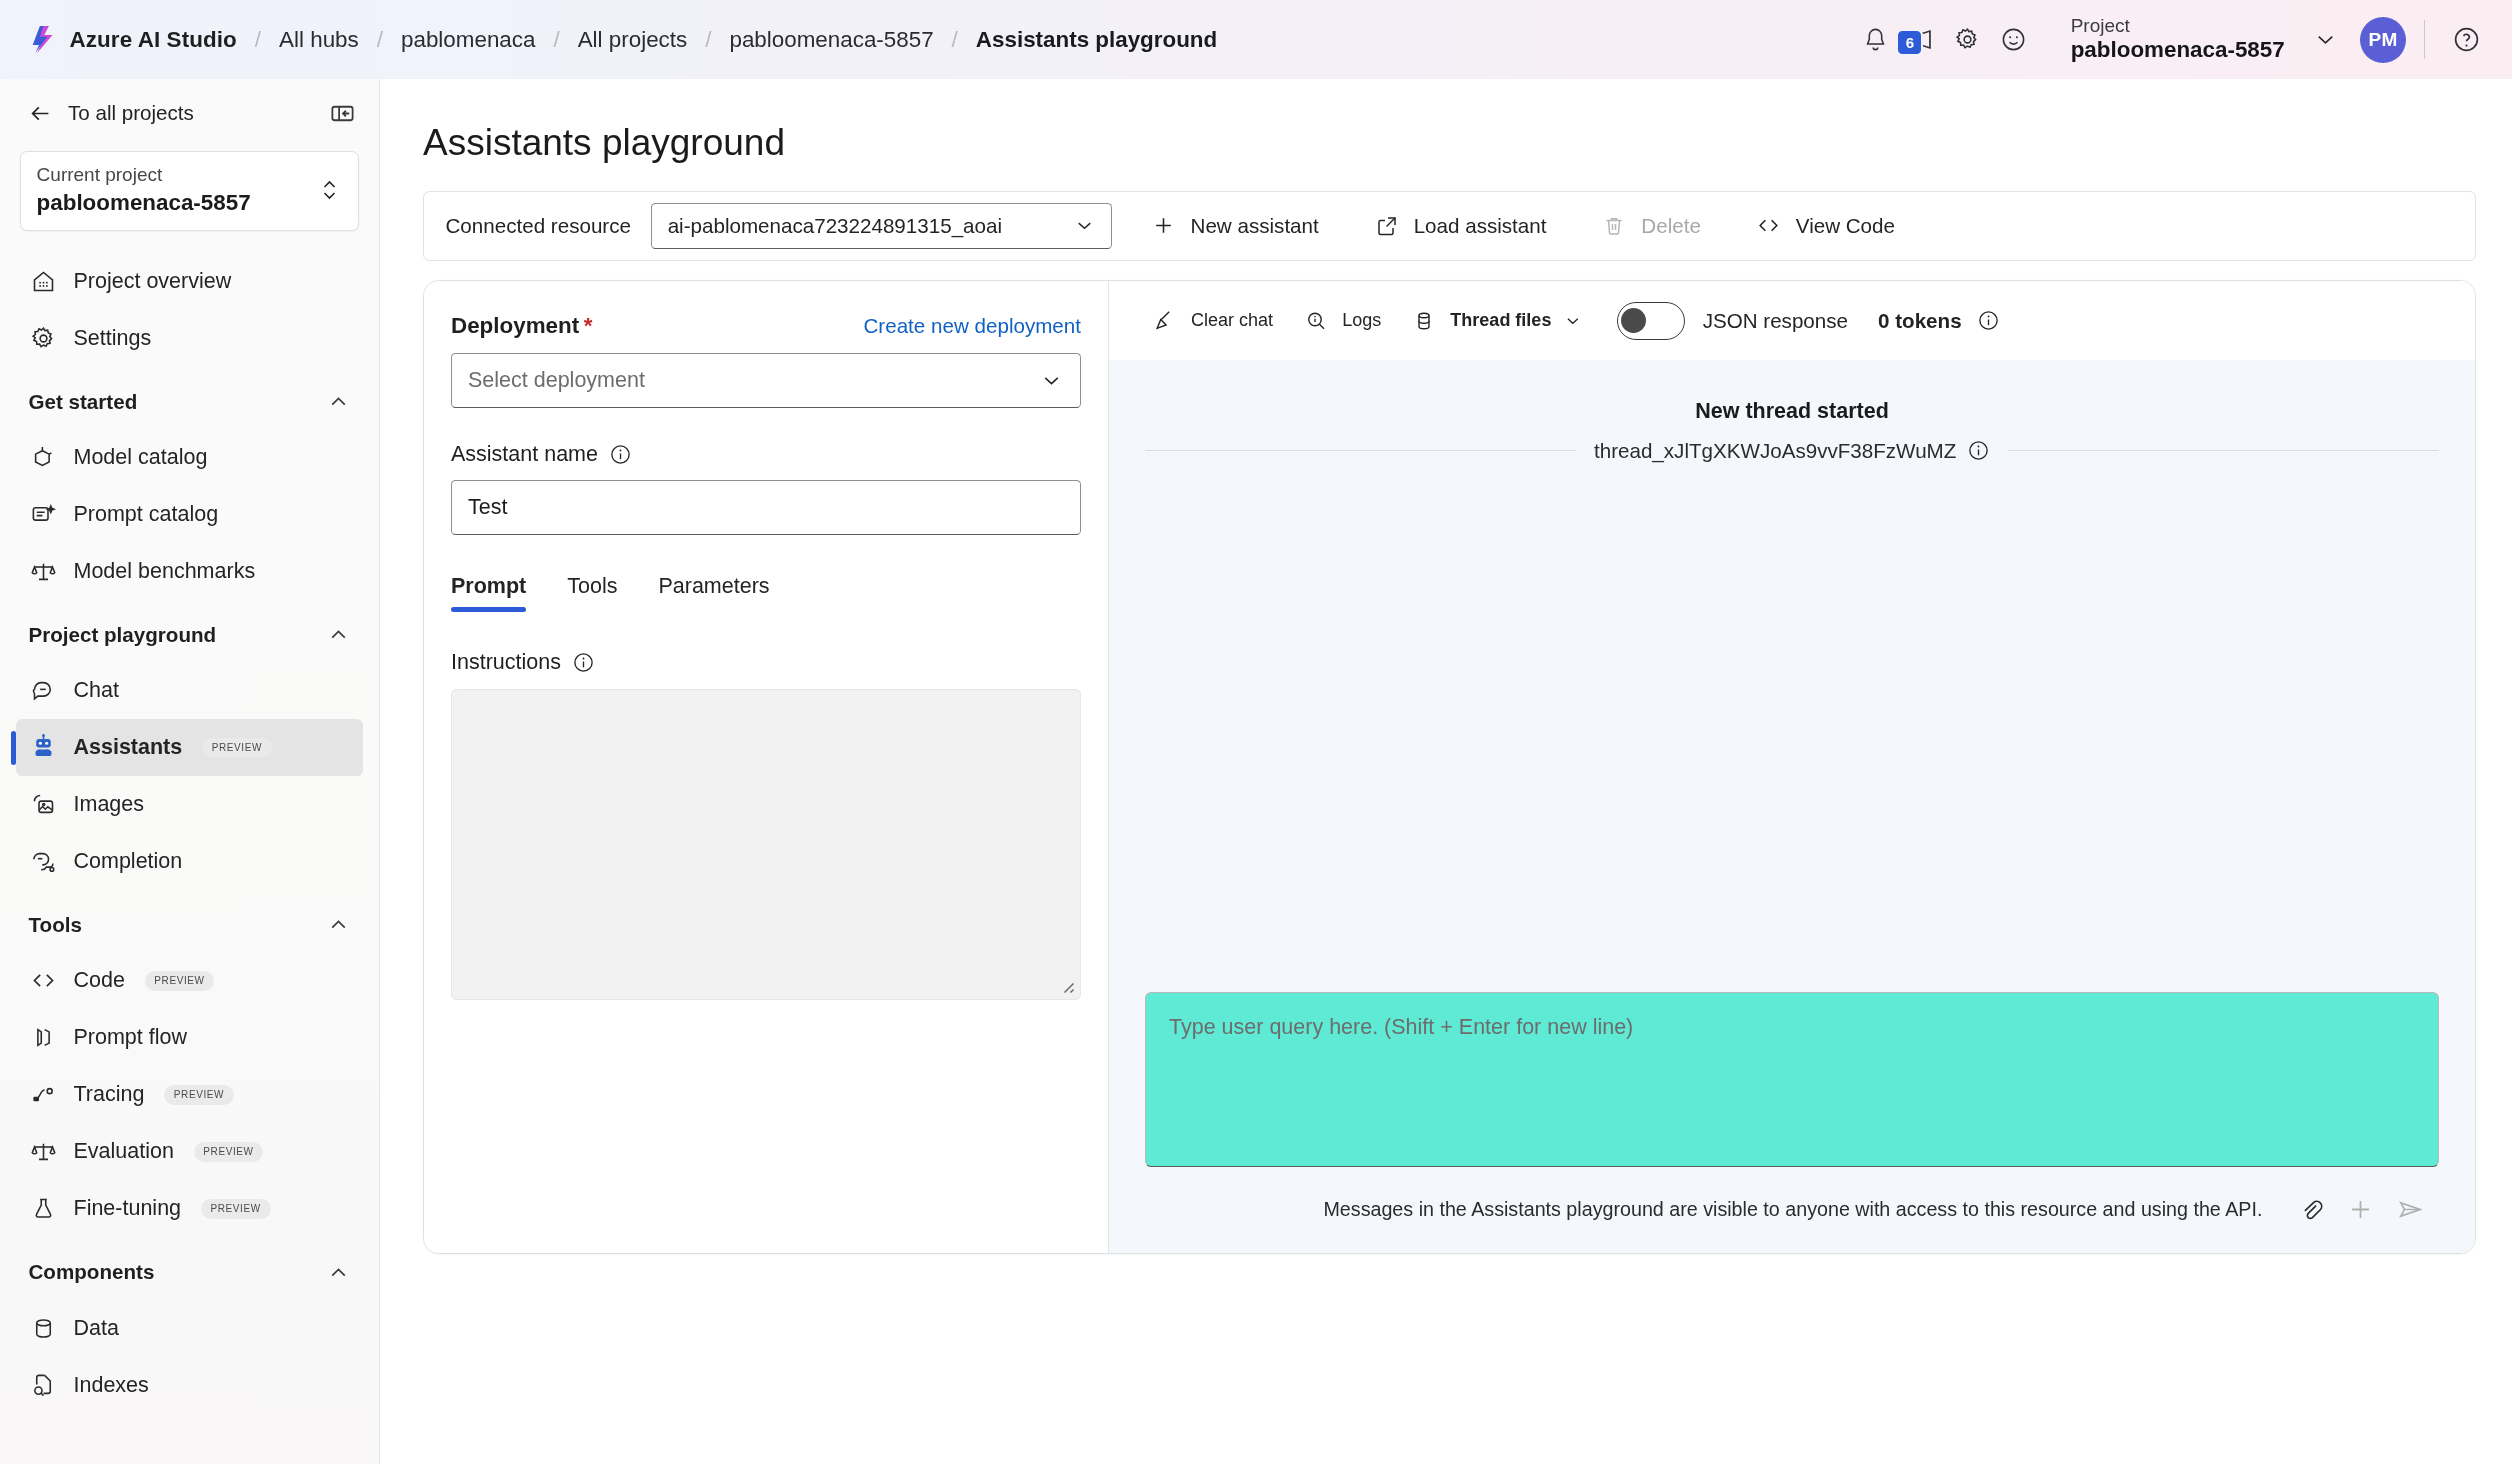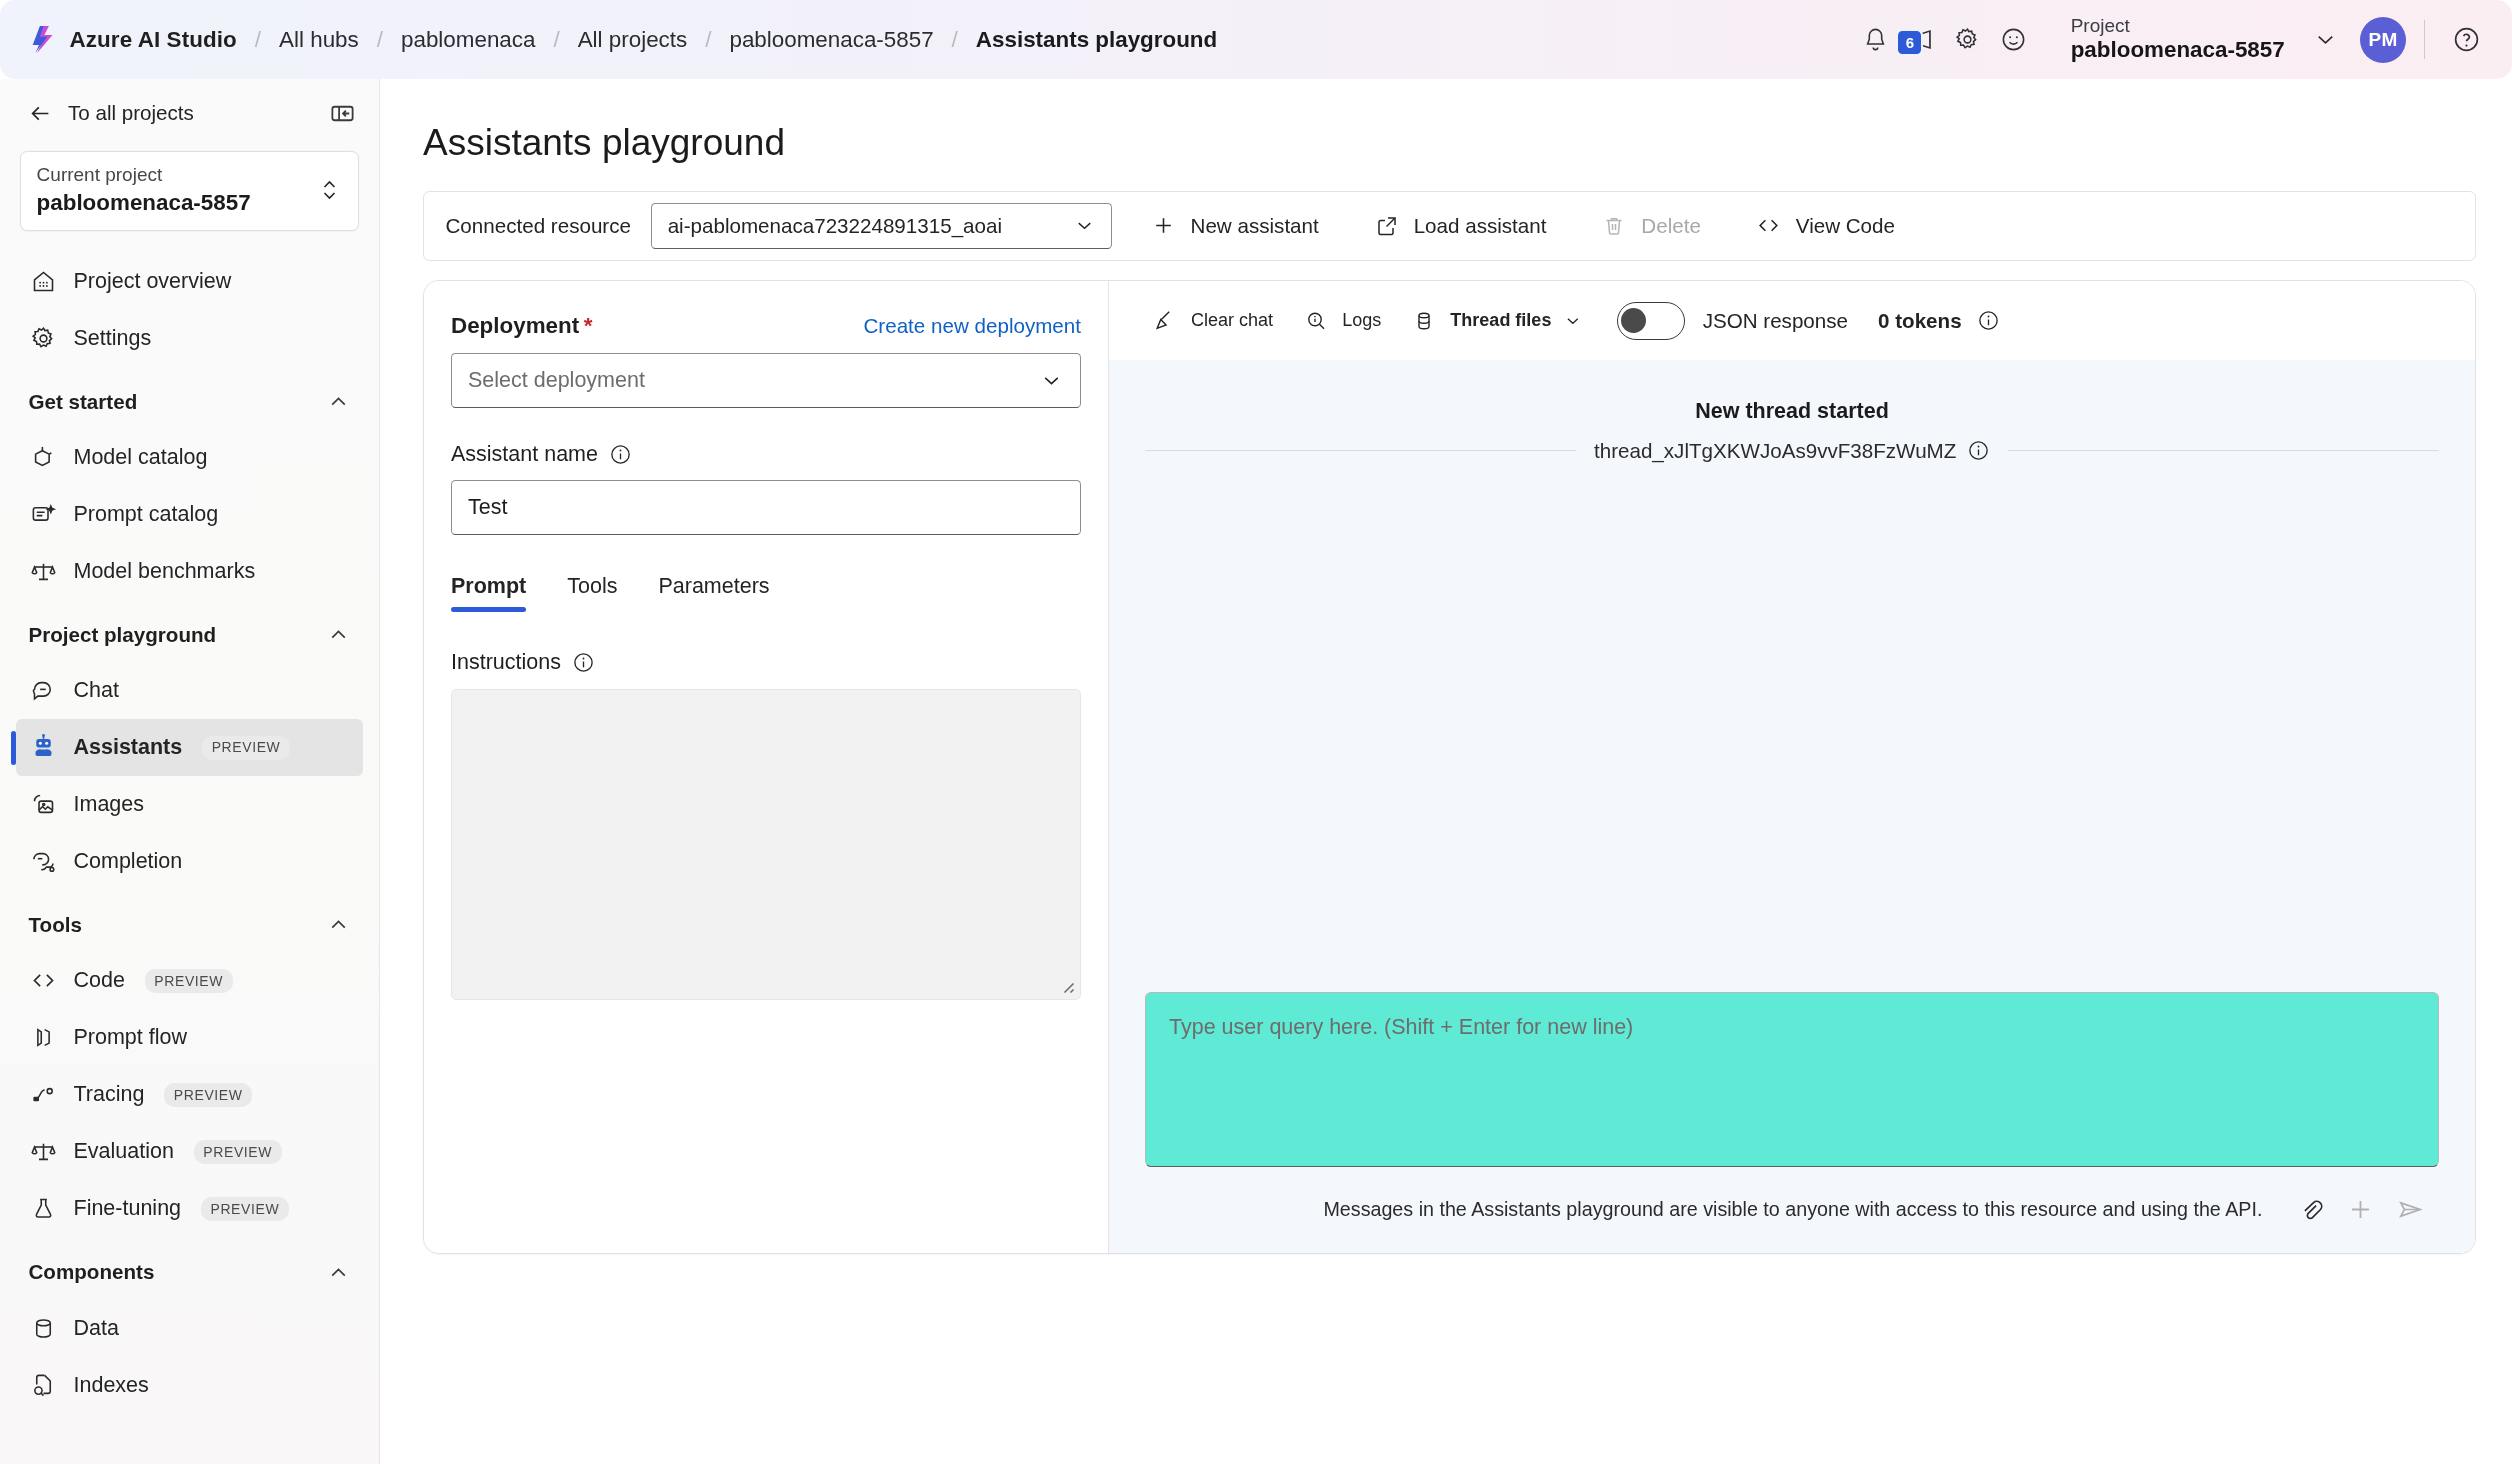--- a/index.html
+++ b/index.html
@@ -10,21 +10,20 @@
     overflow: hidden;
   }
 
   
   .topbar {
     height: 79px; width: 100%;
     background: linear-gradient(90deg, #f0f3fb 0%, #f2f1fa 35%, #f7eff5 70%, #fbeef3 100%);
     display: flex; align-items: center;
     padding: 0 23px 0 30px;
     position: relative;
-    border-radius: 15px;
   }
   .brand { display: flex; align-items: center; gap: 12.5px; }
   .brand-logo { width: 27px; height: 29px; display: block; }
   .brand-name { font-size: 22.4px; font-weight: 700; color: #1f1f1f; letter-spacing: 0.1px; }
   .crumbs { display: flex; align-items: center; }
   .crumb-sep { color: #b9b9c0; font-size: 22.4px; margin: 0 18px; font-weight: 300; }
   .crumb { font-size: 22.4px; color: #2b2b32; white-space: nowrap; }
   .crumb.current { font-weight: 700; color: #1b1b1f; }
 
   .topbar-right {
@@ -94,21 +93,21 @@
   .nav-item.selected { background: #e4e4e4; }
   .nav-item.selected .lbl { font-weight: 700; }
   .nav-item.selected::before {
     content: ""; position: absolute; left: -5.4px; top: 11.6px;
     width: 5.4px; height: 34px; border-radius: 2.7px; background: #2d5bd7;
   }
   .nav-item.selected .ic { color: #2a62c9; }
   .ic { width: 29px; display: flex; align-items: center; justify-content: center; color: #2b2b2b; flex: 0 0 29px; }
 
   .pv {
-    font-size: 14px; letter-spacing: 0.6px; color: #4b4b4b;
+    font-size: 10px; letter-spacing: 0.6px; color: #4b4b4b;
     background: #eaeaea; border-radius: 10.7px; padding: 3.6px 9.8px 4.5px 9.8px;
     margin-left: 3.6px; font-weight: 500;
   }
 
   .group-hdr {
     display: flex; align-items: center; justify-content: space-between;
     padding: 0 12.5px; height: 55px; margin-top: 7.2px;
   }
   .group-hdr .gl { font-size: 20.6px; font-weight: 700; color: #1f1f1f; }
   .group-hdr .gc { color: #3a3a3a; display: flex; }

